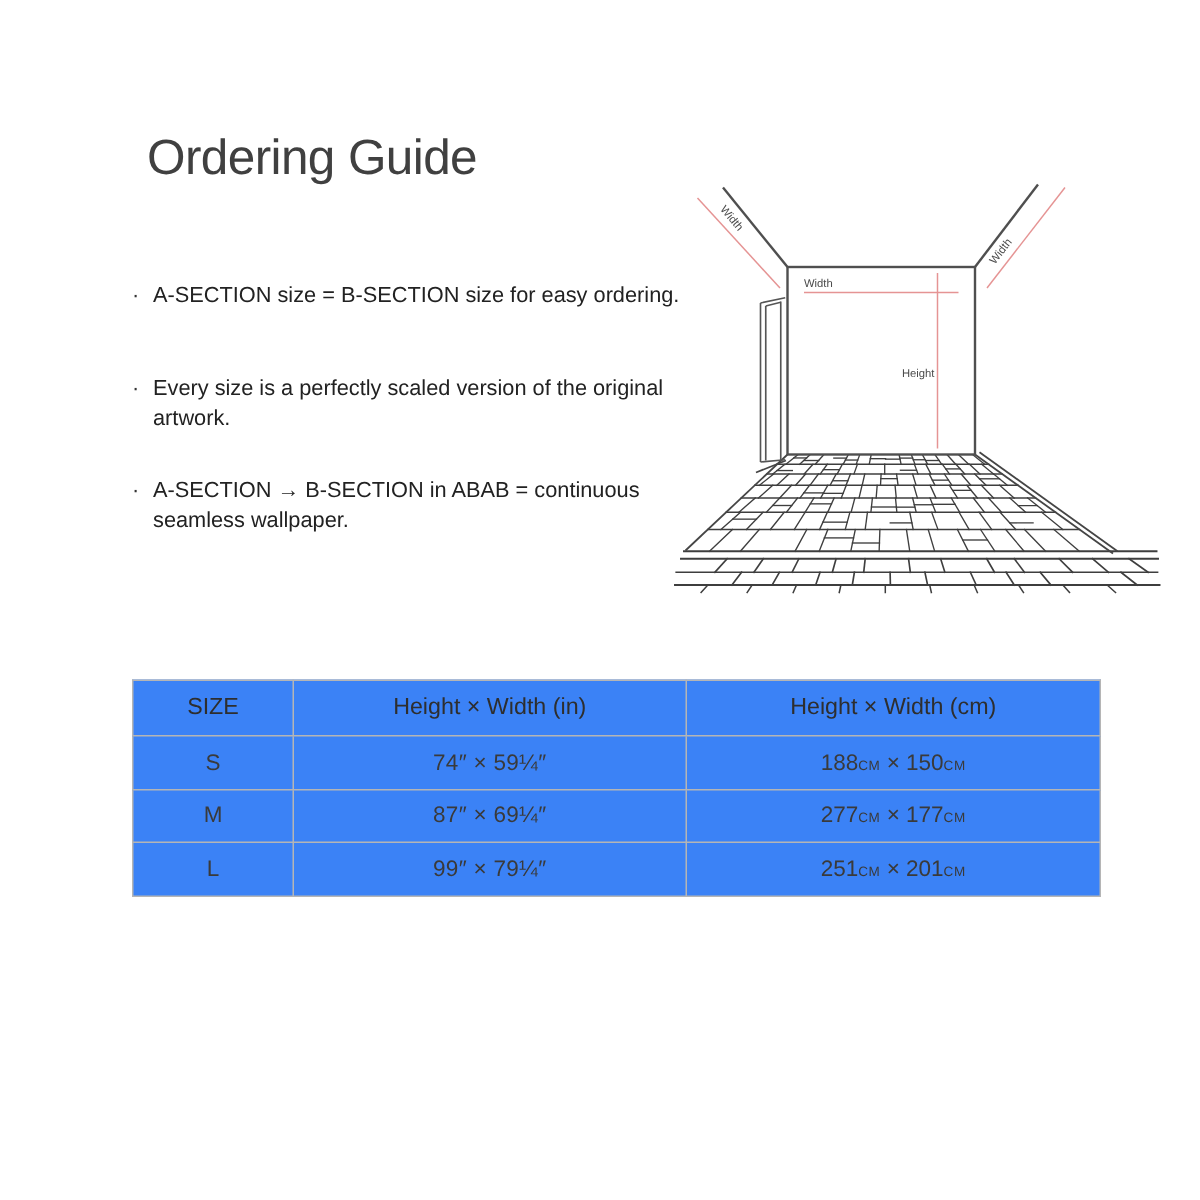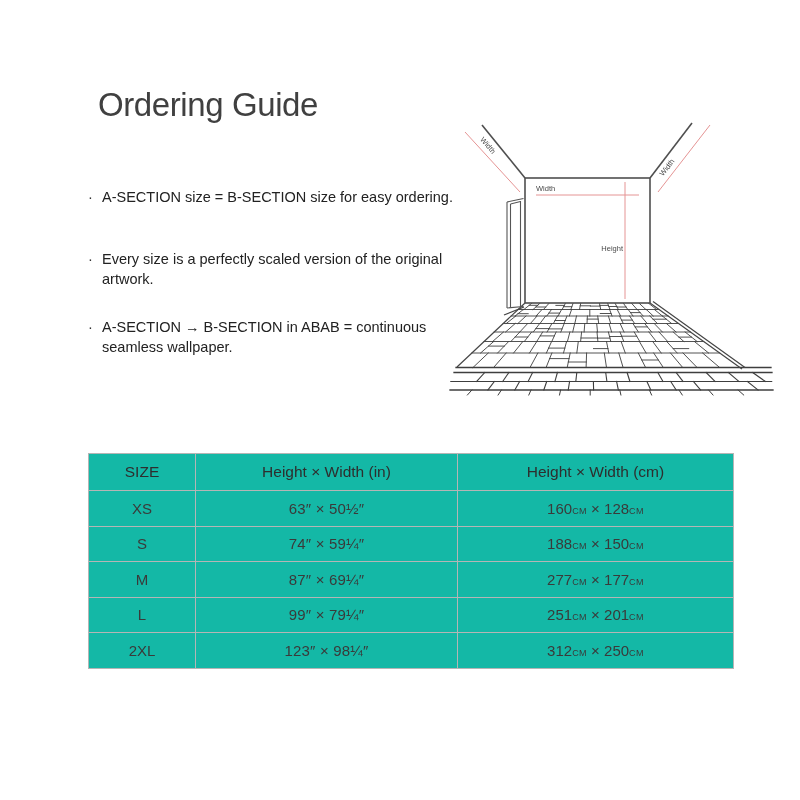--- a/index.html
+++ b/index.html
@@ -18,21 +18,21 @@
   }
   .bullet:nth-child(1){top:188px;}
   .bullet:nth-child(2){top:250px;}
   .bullet:nth-child(3){top:318px;}
   .bullet .dot{position:absolute;left:0;top:0;color:#333;}
   .bullet .text{display:block;padding-left:14px;}
   #room-svg{position:absolute;left:440px;top:105px;}
   table.size-table{
     position:absolute;left:88px;top:453px;width:645px;
     border-collapse:collapse;table-layout:fixed;
-    background:#14b8a6;color:#3a3a3a;
+    background:#3b82f6;color:#3a3a3a;
     border:1px solid #aaaaaa;
   }
   table.size-table th, table.size-table td{
     border:1px solid #b5b5b5;text-align:center;vertical-align:middle;
     font-weight:400;padding:0;
   }
   table.size-table th{height:36px;font-size:15.5px;color:#2e2e2e;}
   table.size-table td{height:34.5px;font-size:15px;}
   td.inches-cell{letter-spacing:0.2px;}
   .unit{font-size:9px;letter-spacing:0.4px;}
@@ -278,38 +278,28 @@
   </colgroup>
   <thead>
     <tr id="thead-row">
         <th>SIZE</th>
         <th>Height × Width (in)</th>
         <th>Height × Width (cm)</th>
       </tr>
   </thead>
   <tbody id="tbody">
       <tr>
-        <td>XS</td>
-        <td class="inches-cell">63″ × 50½″</td>
-        <td><span>160</span><span class="unit">CM</span> × <span>128</span><span class="unit">CM</span></td>
-      </tr>
-      <tr>
         <td>S</td>
         <td class="inches-cell">74″ × 59¼″</td>
         <td><span>188</span><span class="unit">CM</span> × <span>150</span><span class="unit">CM</span></td>
       </tr>
       <tr>
         <td>M</td>
         <td class="inches-cell">87″ × 69¼″</td>
         <td><span>277</span><span class="unit">CM</span> × <span>177</span><span class="unit">CM</span></td>
       </tr>
       <tr>
         <td>L</td>
         <td class="inches-cell">99″ × 79¼″</td>
         <td><span>251</span><span class="unit">CM</span> × <span>201</span><span class="unit">CM</span></td>
       </tr>
-      <tr>
-        <td>2XL</td>
-        <td class="inches-cell">123″ × 98¼″</td>
-        <td><span>312</span><span class="unit">CM</span> × <span>250</span><span class="unit">CM</span></td>
-      </tr>
     </tbody>
 </table>
 
 </body></html>

